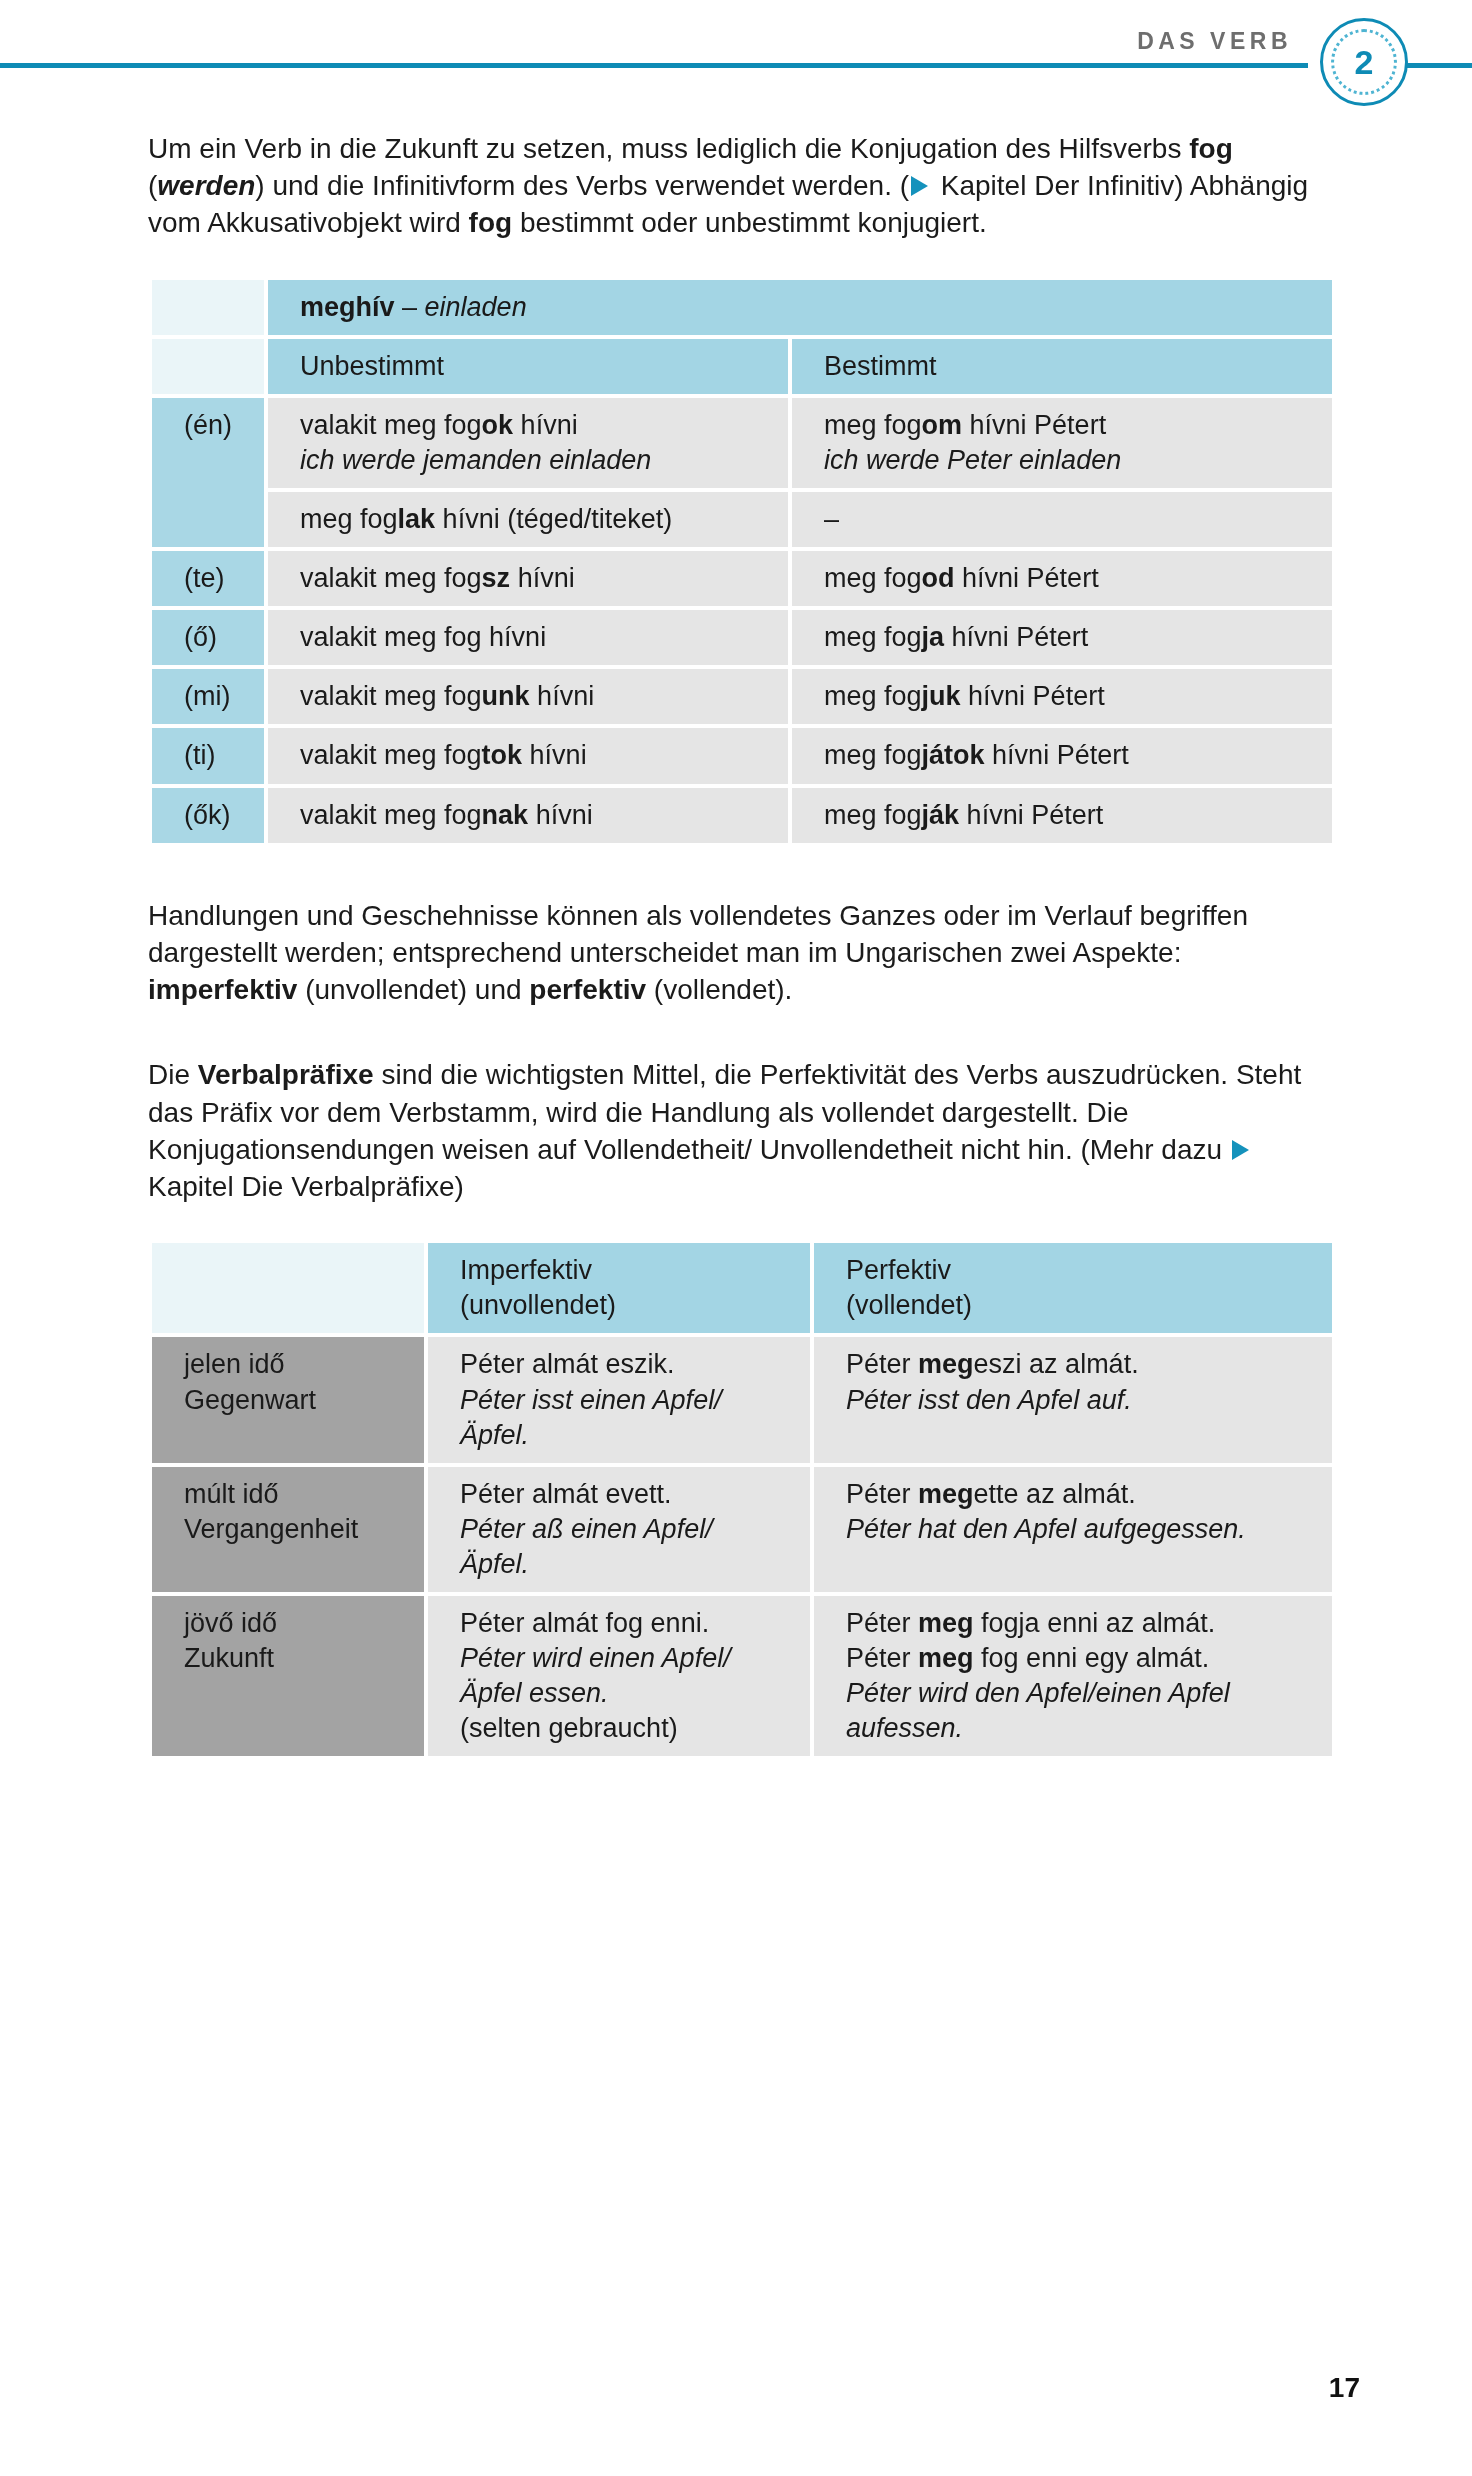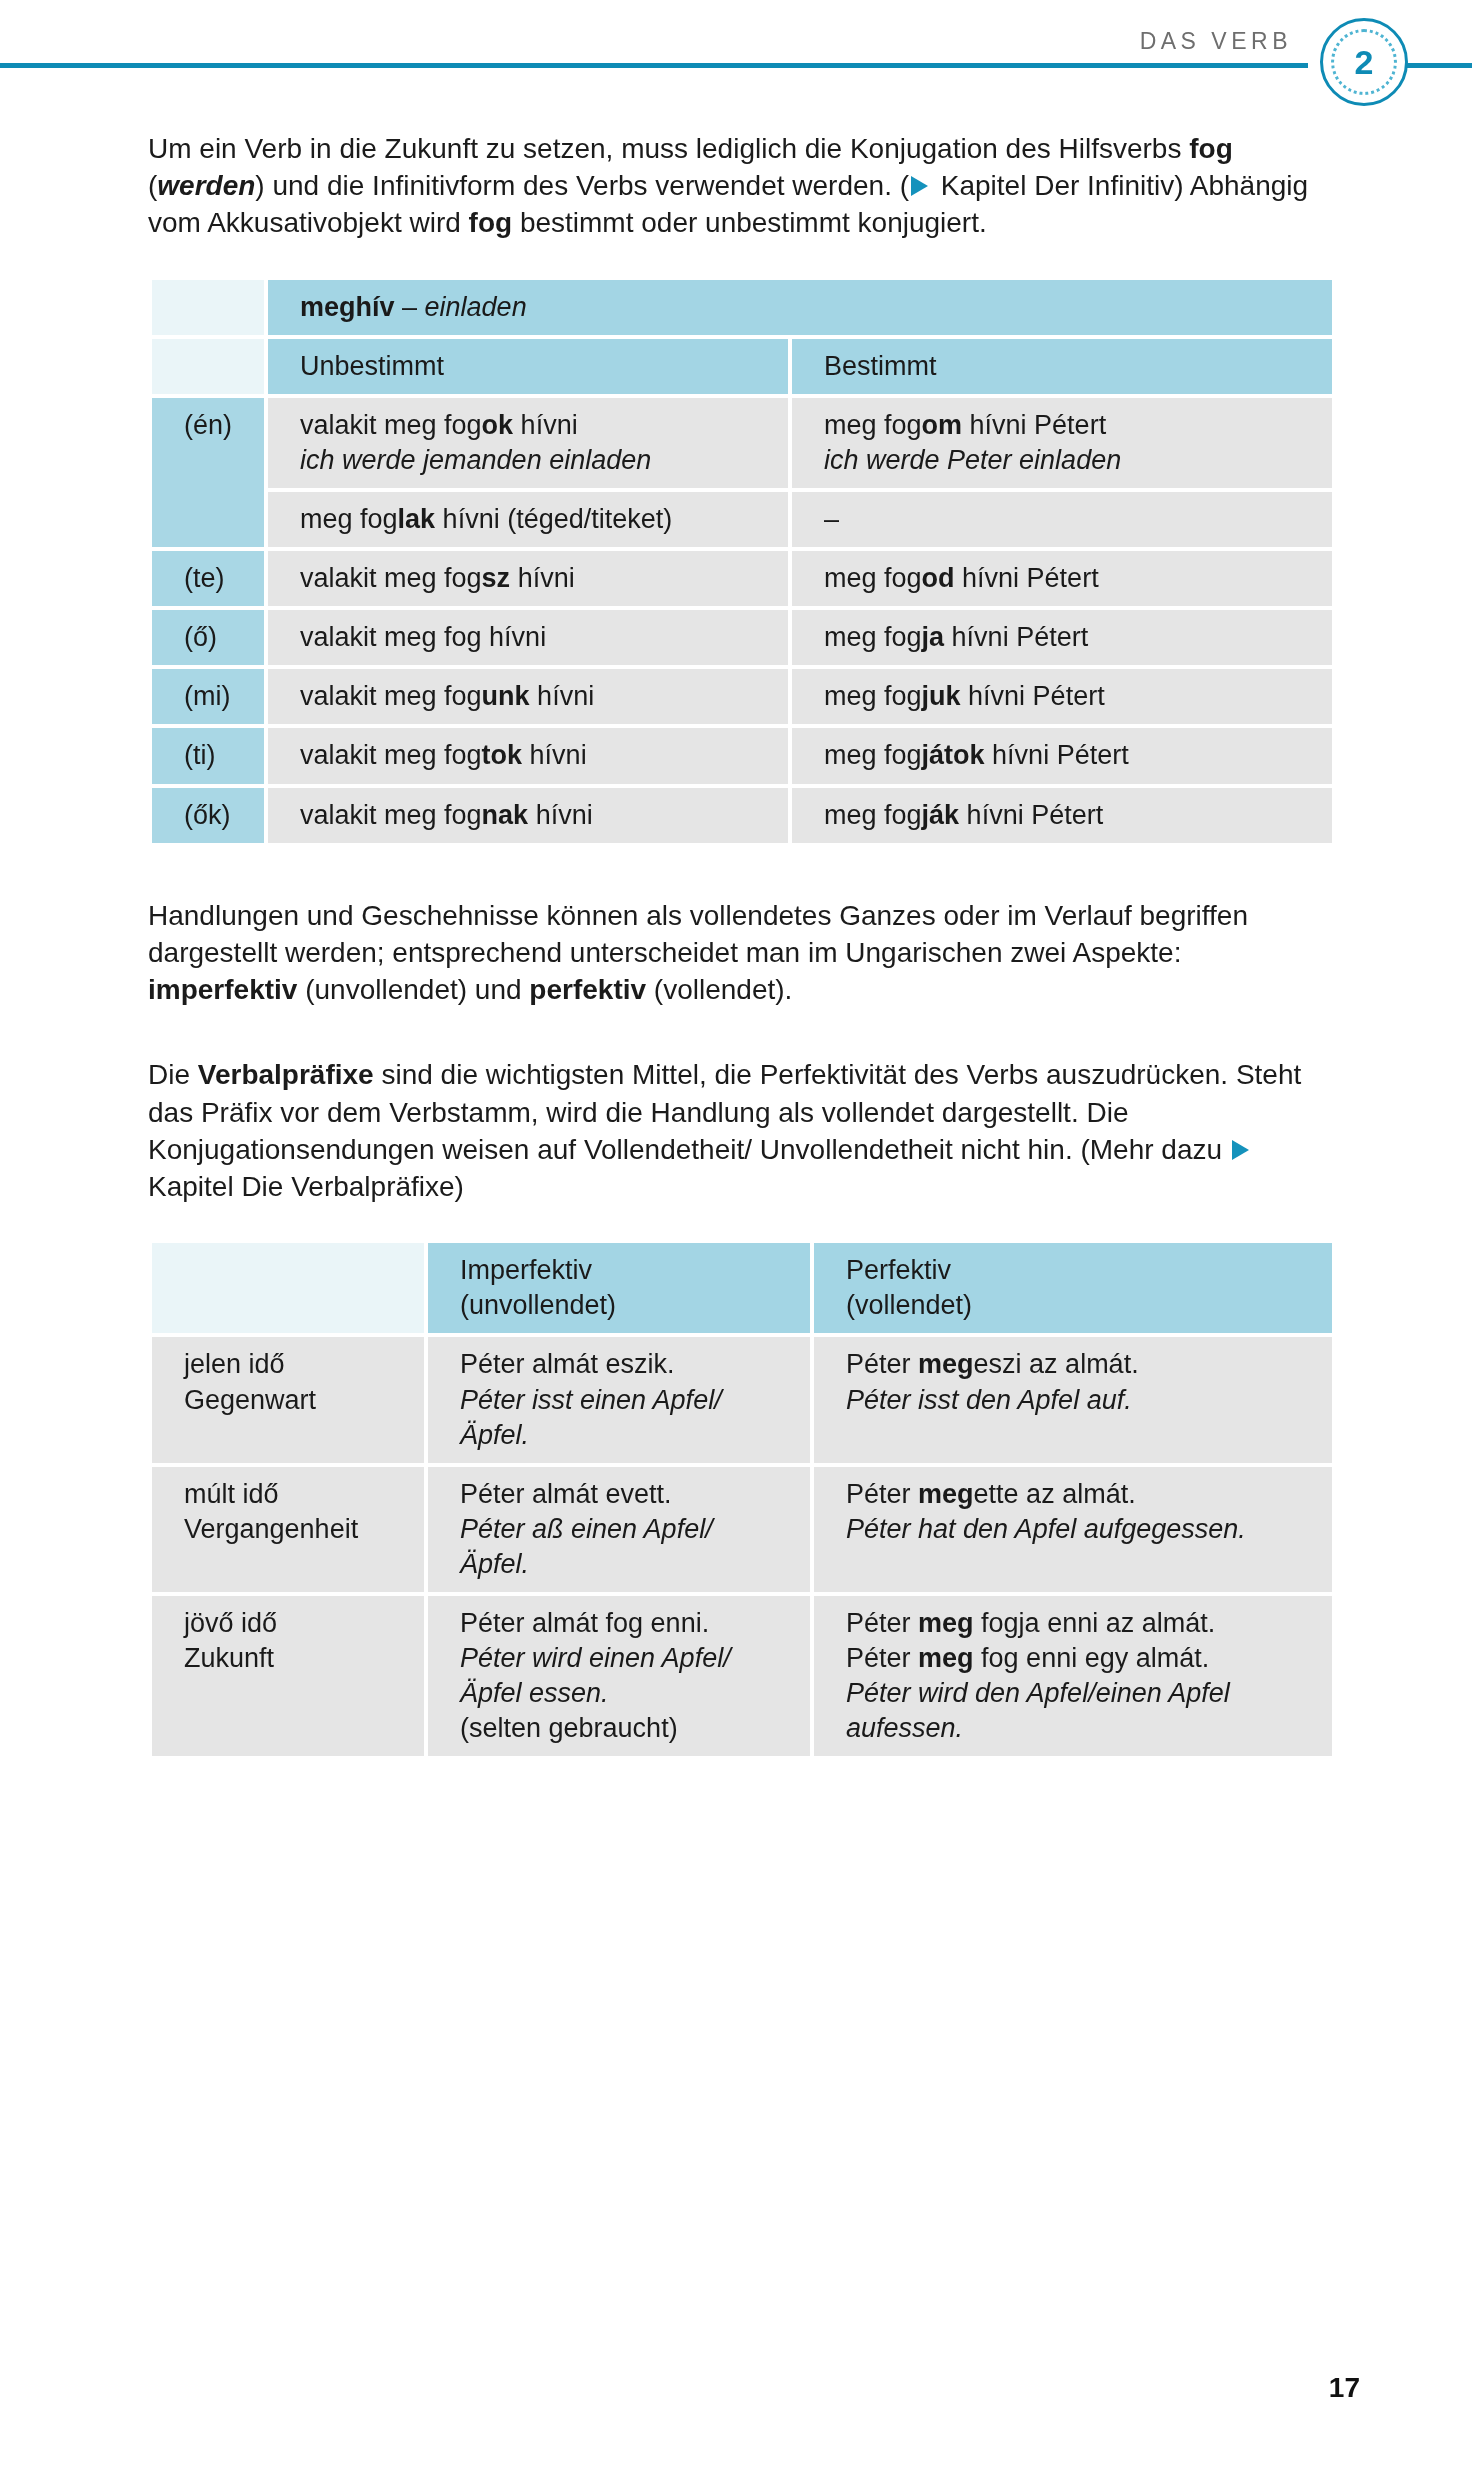--- a/index.html
+++ b/index.html
@@ -36,21 +36,21 @@
     top: 63px;
     width: 76px;
     height: 5px;
     background: #0e8bb5;
   }
   .header-label {
     position: absolute;
     right: 180px;
     top: 28px;
     font-size: 23px;
-    font-weight: normal;
+    font-weight: bold;
     letter-spacing: 4.5px;
     color: #6e6e6e;
     font-family: "Liberation Sans", sans-serif;
   }
   .chapter-badge {
     position: absolute;
     left: 1320px;
     top: 18px;
     width: 94px;
     height: 94px;
@@ -137,21 +137,21 @@
   .gtable td, .gtable th {
     vertical-align: top;
     padding: 10px 32px;
     font-size: 27px;
     line-height: 1.3;
     font-weight: normal;
     text-align: left;
   }
   .c-corner  { background: #eaf5f8; }
   .c-head    { background: #a3d5e4; font-weight: bold; text-align: center; }
-  .c-label   { background: #e5e5e5; font-weight: bold; }
+  .c-label   { background: #a3a3a3; font-weight: bold; }
   .c-pron    { background: #a9d7e5; text-align: right; }
   .c-cell    { background: #e5e5e5; }
   .c-title   { background: #a3d5e4; text-align: center; font-weight: bold; }
 
   .gtable .it { font-style: italic; }
   .gtable b { font-weight: bold; }
 
   
   table.tbl1 { width: 1176px; }
   table.tbl1 col.c1 { width: 112px; }

